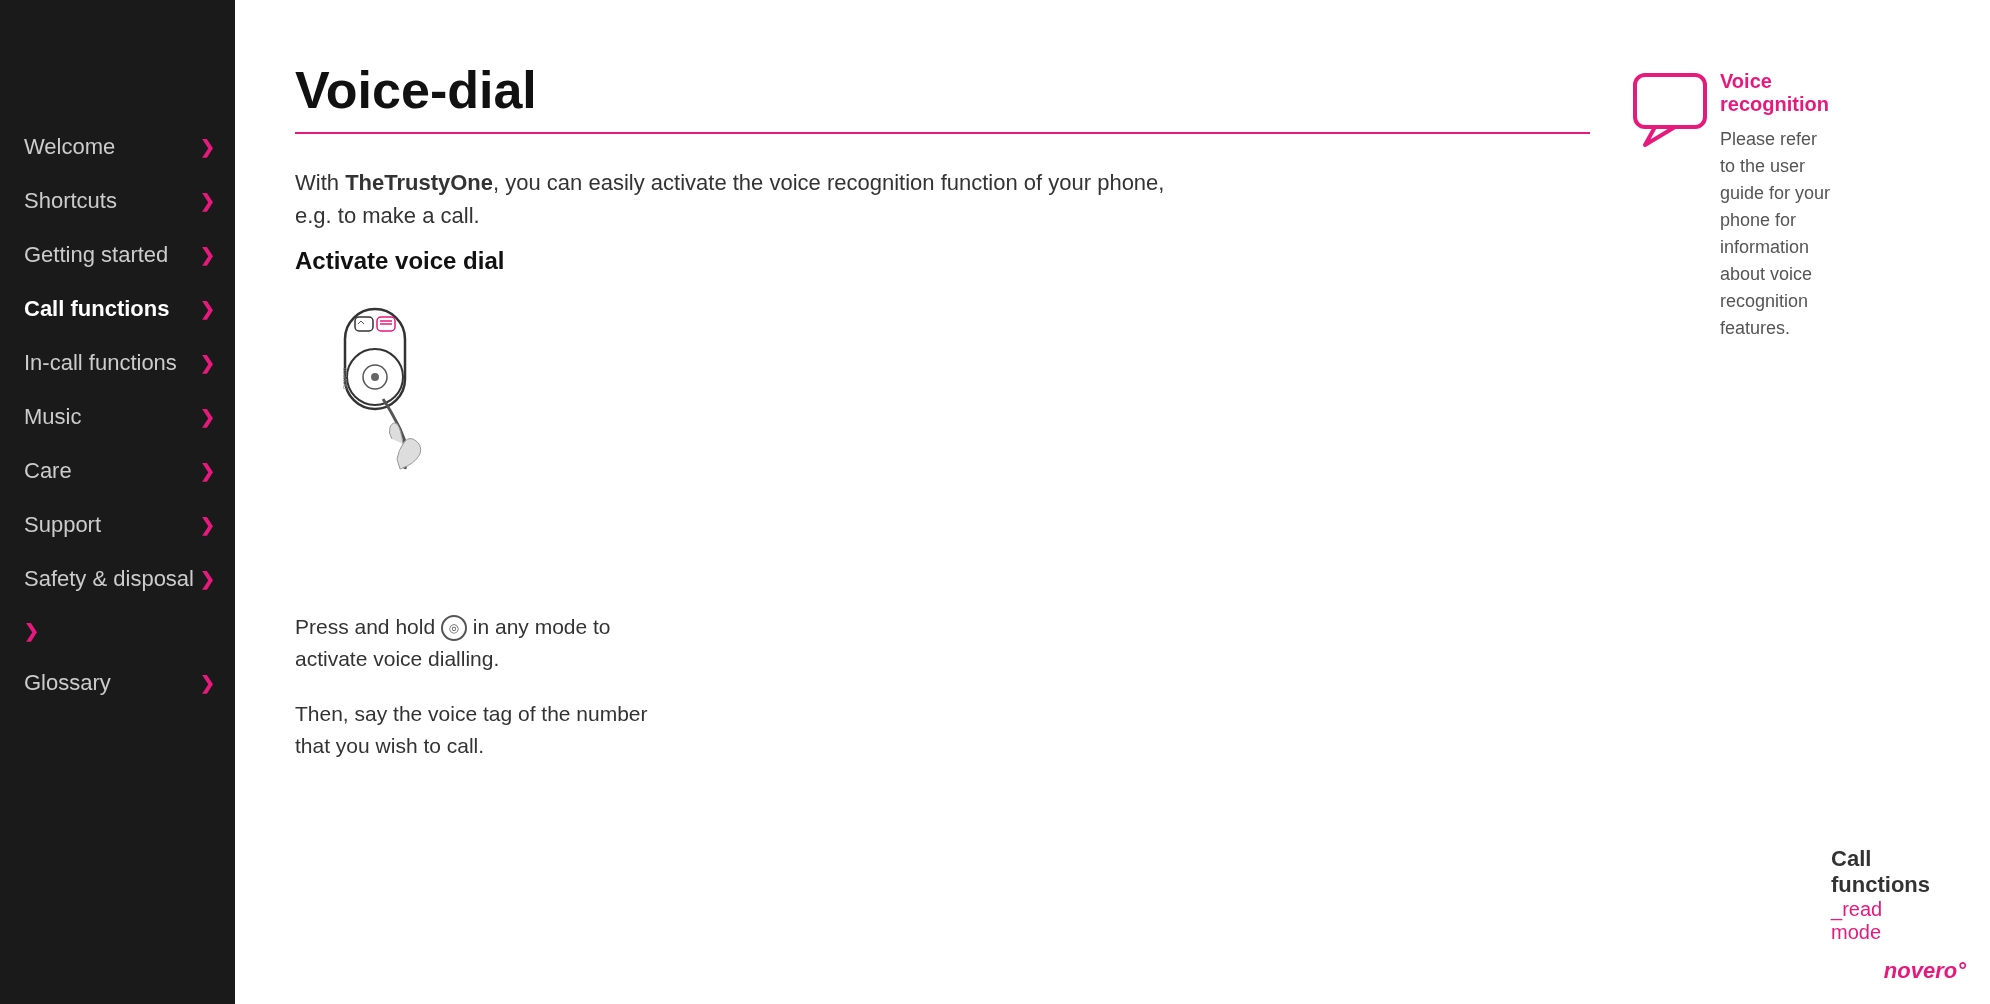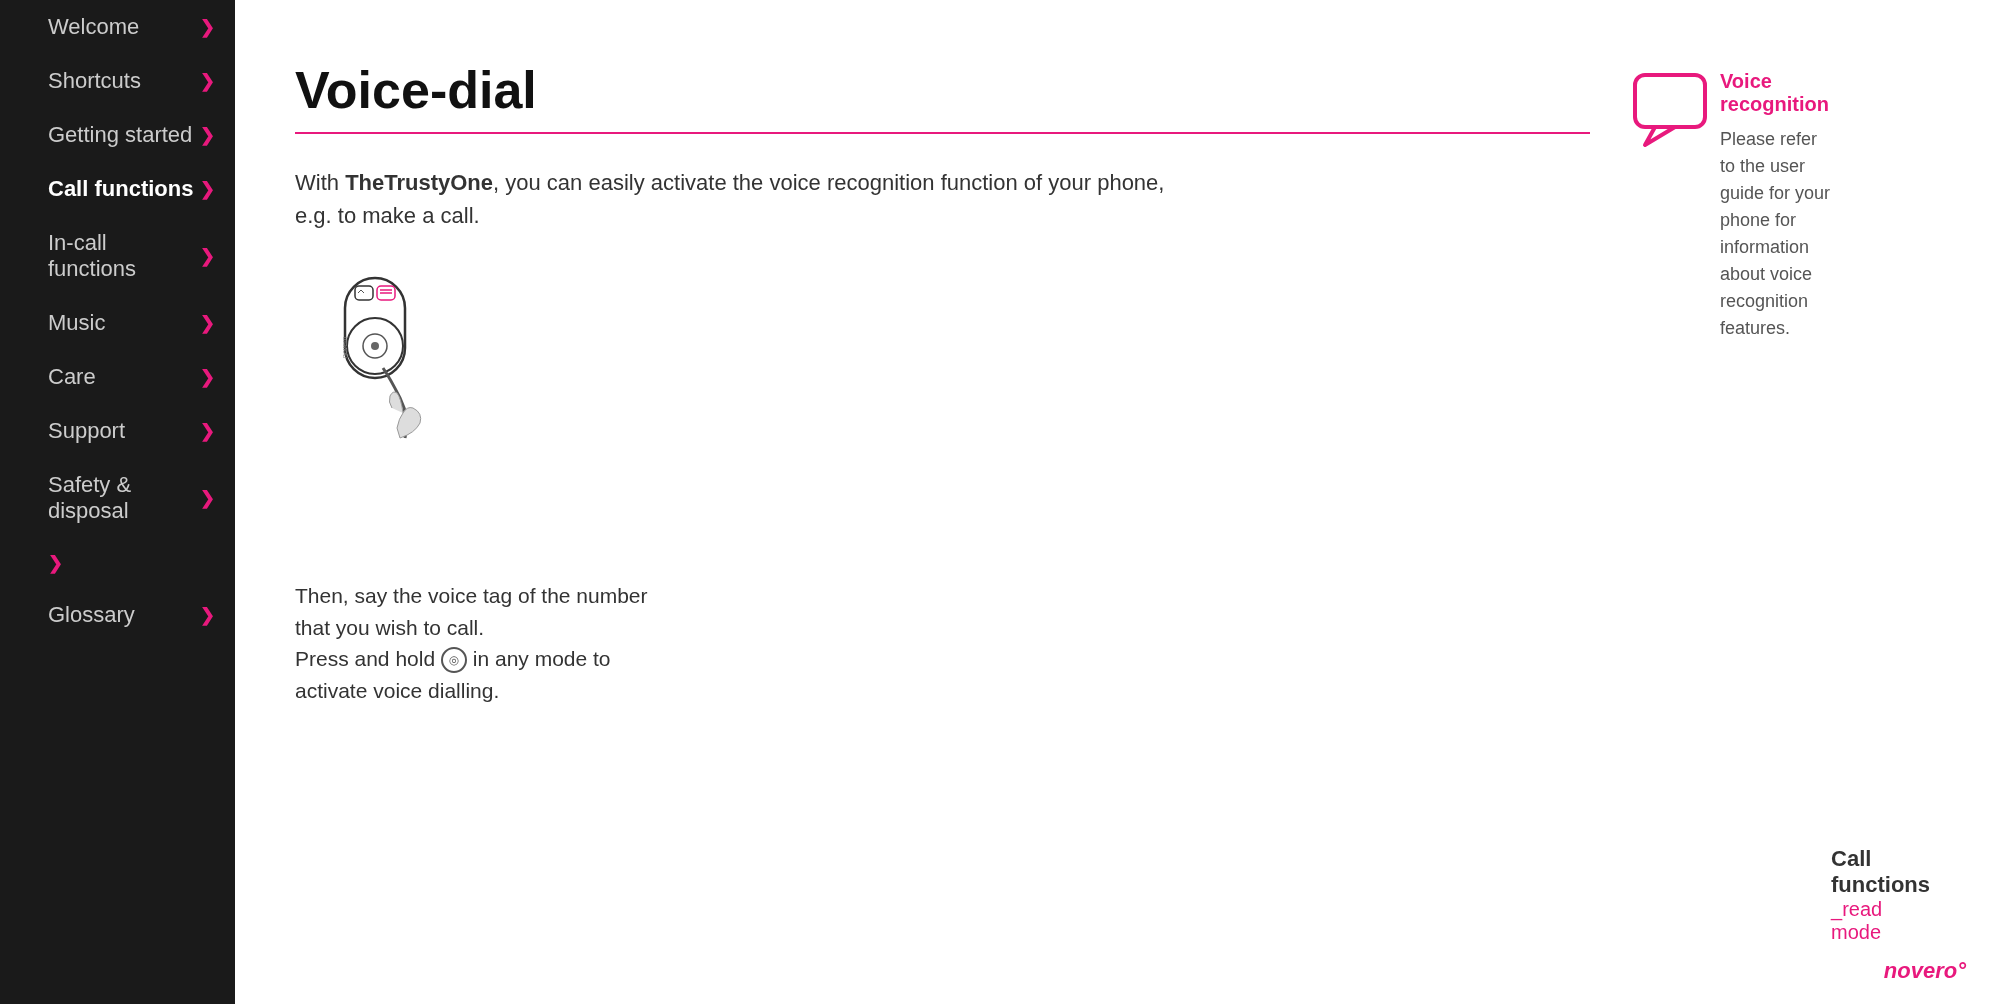--- a/index.html
+++ b/index.html
@@ -17,21 +17,21 @@
       min-width: 235px;
       height: 1004px;
       background: #1a1a1a;
       display: flex;
       flex-direction: column;
       color: #fff;
     }
 
     #sidebar-nav {
       flex: 1;
-      margin-left: 24px;
+      padding-top: 120px;
     }
 
     .nav-item {
       display: flex;
       align-items: center;
       justify-content: space-between;
       padding: 14px 20px 14px 24px;
       cursor: pointer;
       font-size: 22px;
       color: #ccc;
@@ -97,21 +97,21 @@
     #title-divider {
       height: 2px;
       background: #e8197d;
       margin-bottom: 32px;
     }
 
     #intro-text {
       font-size: 22px;
       color: #333;
       line-height: 1.5;
-      margin-bottom: 36px;
+      margin-bottom: 15px;
       max-width: 900px;
     }
 
     #intro-text strong {
       font-weight: bold;
     }
 
     #activate-heading {
       font-size: 24px;
       font-weight: bold;
@@ -264,20 +264,21 @@
 <div id="main">
   <div id="content-area">
     <div id="center-content">
       <h1 id="page-title">Voice-dial</h1>
       <div id="title-divider"></div>
 
       <p id="intro-text">
         <span>With </span><strong>TheTrustyOne</strong><span>, you can easily activate the voice recognition function of your phone, e.g. to make a call.</span>
       </p>
 
+      <h2 id="activate-heading">Activate voice dial</h2>
 
       <div id="device-image-area">
         
         <svg class="device-svg" viewBox="0 0 160 280">
 
           <g transform="translate(30, 10)">
 
             <rect x="20" y="0" width="60" height="100" rx="30" ry="30" fill="none" stroke="#333" stroke-width="2.5"></rect>
 
             <rect x="30" y="8" width="18" height="14" rx="4" fill="none" stroke="#333" stroke-width="1.5"></rect>
@@ -295,25 +296,25 @@
             <path d="M 80,160 Q 85,140 75,120 Q 65,100 58,90" fill="none" stroke="#555" stroke-width="3"></path>
 
             <path d="M75,160 Q90,155 95,145 Q98,135 88,130 Q82,128 78,135 Q74,140 72,150 Z" fill="#ddd" stroke="#999" stroke-width="1"></path>
             <path d="M78,135 Q76,120 72,115 Q68,112 65,118 Q63,124 67,130" fill="#ddd" stroke="#999" stroke-width="1"></path>
 
             <text x="22" y="80" font-size="7" fill="#888" transform="rotate(-90, 22, 80)">novero</text>
           </g>
         </svg>
       </div>
 
-      <p id="step2-text" style="font-size:21px;color:#333;line-height:1.5;max-width:360px;">Then, say the voice tag of the number that you wish to call.</p>
-
       <p id="step1-text" style="font-size:21px;color:#333;line-height:1.5;max-width:360px;margin-bottom:24px;">
         Press and hold <span style="display:inline-block;width:26px;height:26px;border:2px solid #555;border-radius:50%;vertical-align:middle;text-align:center;line-height:22px;font-size:12px;color:#555;">◎</span> in any mode to activate voice dialling.
       </p>
+
+      <p id="step2-text" style="font-size:21px;color:#333;line-height:1.5;max-width:360px;">Then, say the voice tag of the number that you wish to call.</p>
     </div>
 
     <div id="right-sidebar">
       <div id="voice-icon-area">
 
         <svg class="speech-bubble-icon" viewBox="0 0 90 80">
           <rect x="5" y="5" width="70" height="52" rx="10" ry="10" fill="none" stroke="#e8197d" stroke-width="4"></rect>
           <polygon points="25,57 15,75 45,57" fill="none" stroke="#e8197d" stroke-width="4" stroke-linejoin="round"></polygon>
         </svg>
       </div>

